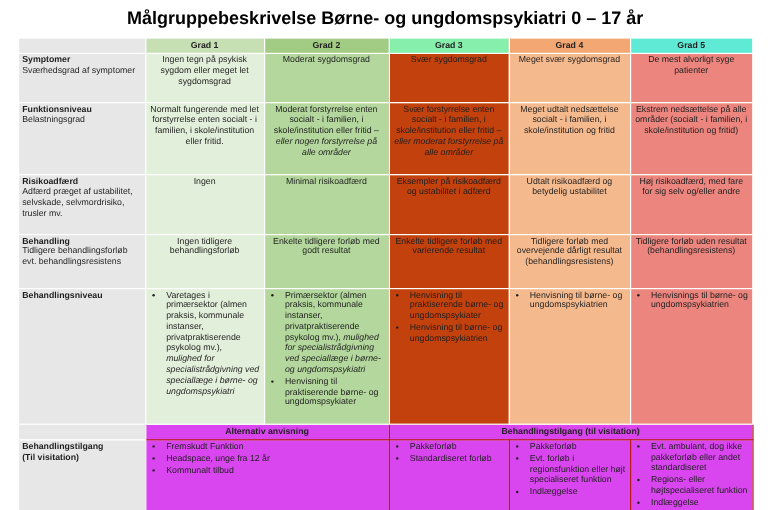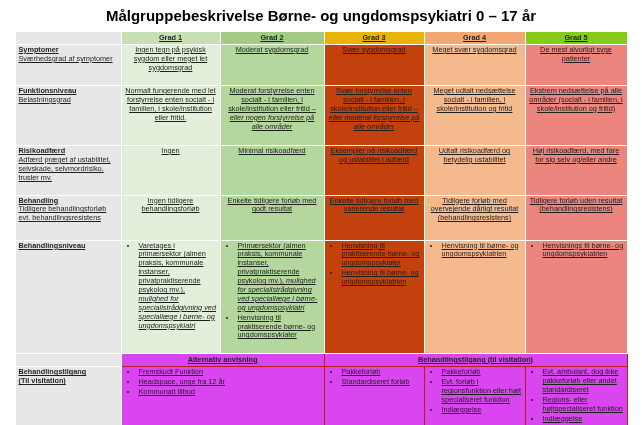--- a/index.html
+++ b/index.html
@@ -14,28 +14,27 @@
   }
   table.mtable{
     border-collapse:collapse;table-layout:fixed;
     width:612px;margin:7px auto 0;
     font-size:7.3px;line-height:1.22;
   }
   td{
     border:1.5px solid #ffffff;
     padding:1px 3px 12px;vertical-align:top;text-align:center;
     word-wrap:break-word;
-    text-decoration:underline;
   }
   td.lblc{background:#e8e7e7;text-align:left;}
   td.g1h{background:#c6e0b4;} td.g1{background:#e2efda;}
   td.g2h{background:#a2cb83;} td.g2{background:#b3d79c;}
-  td.g3h{background:#eab308;} td.g3{background:#c2410c;}
+  td.g3h{background:#86efac;} td.g3{background:#c2410c;}
   td.g4h{background:#f3a873;} td.g4{background:#f5b98e;}
-  td.g5h{background:#84cc16;} td.g5{background:#eb857e;}
+  td.g5h{background:#5eead4;} td.g5{background:#eb857e;}
   td.wcell{background:#d946ef;border:1px solid #b91c1c;}
   tr.hdr td{font-weight:bold;height:12px;vertical-align:middle;padding-top:0;padding-bottom:0;}
   .rowlabel{font-weight:bold;}
   .sublabel{font-weight:normal;}
   .it{font-style:italic;}
   ul{margin:0;padding-left:13px;list-style-type:disc;text-align:left;}
   li{margin:0 0 1px;padding-left:1px;}
   tr.subhdr td{font-weight:bold;height:12px;vertical-align:middle;padding-top:0;padding-bottom:0;}
   tr.r-sym td{height:27px;} tr.r-funk td{height:46px;}
   tr.r-risk td{height:31px;margin-top:42px;} tr.r-beh td{height:31px;}

